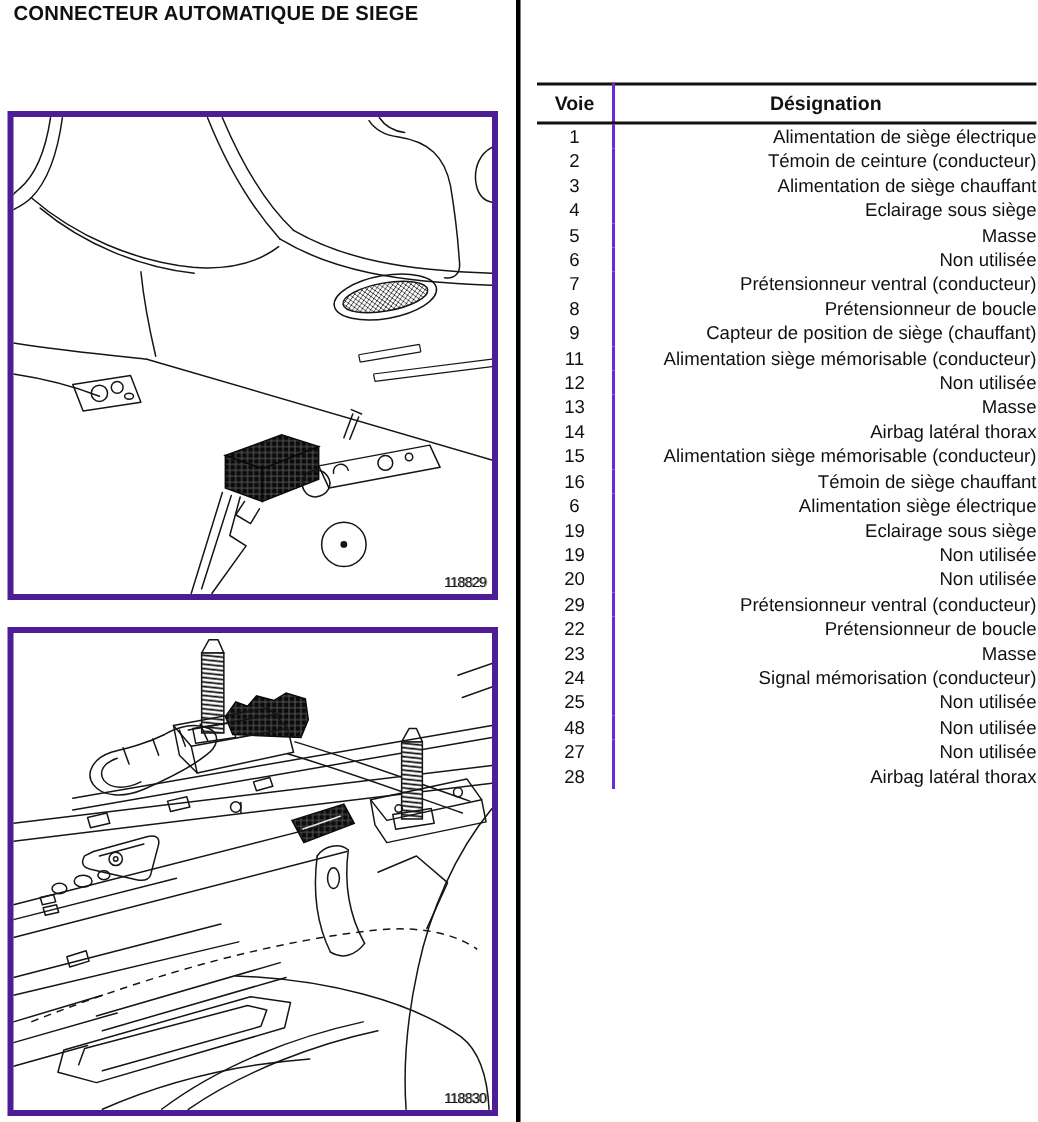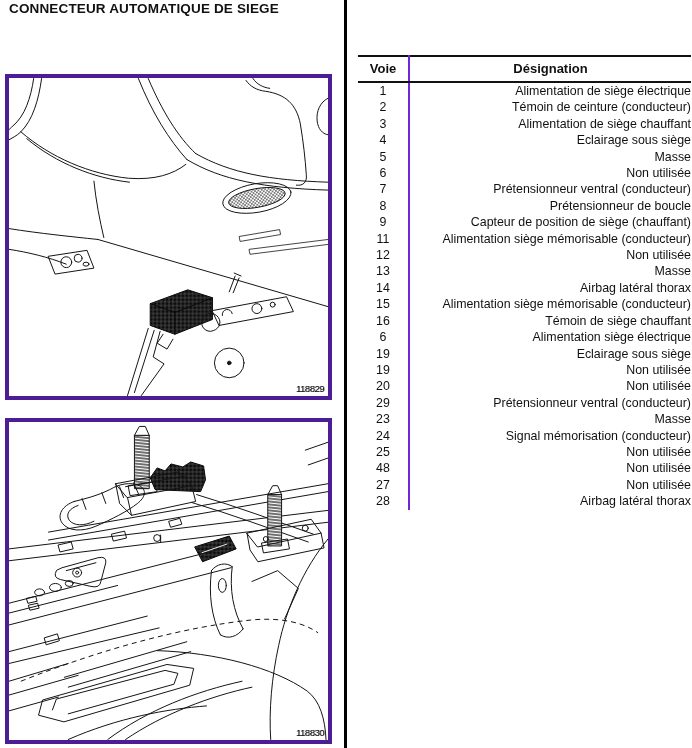--- a/index.html
+++ b/index.html
@@ -281,20 +281,24 @@
         </tr>
         <tr>
           <td class="voie">20</td>
           <td class="des">Non utilisée</td>
         </tr>
         <tr>
           <td class="voie">29</td>
           <td class="des">Prétensionneur ventral (conducteur)</td>
         </tr>
         <tr>
+          <td class="voie">22</td>
+          <td class="des">Prétensionneur de boucle</td>
+        </tr>
+        <tr>
           <td class="voie">23</td>
           <td class="des">Masse</td>
         </tr>
         <tr>
           <td class="voie">24</td>
           <td class="des">Signal mémorisation (conducteur)</td>
         </tr>
         <tr>
           <td class="voie">25</td>
           <td class="des">Non utilisée</td>

